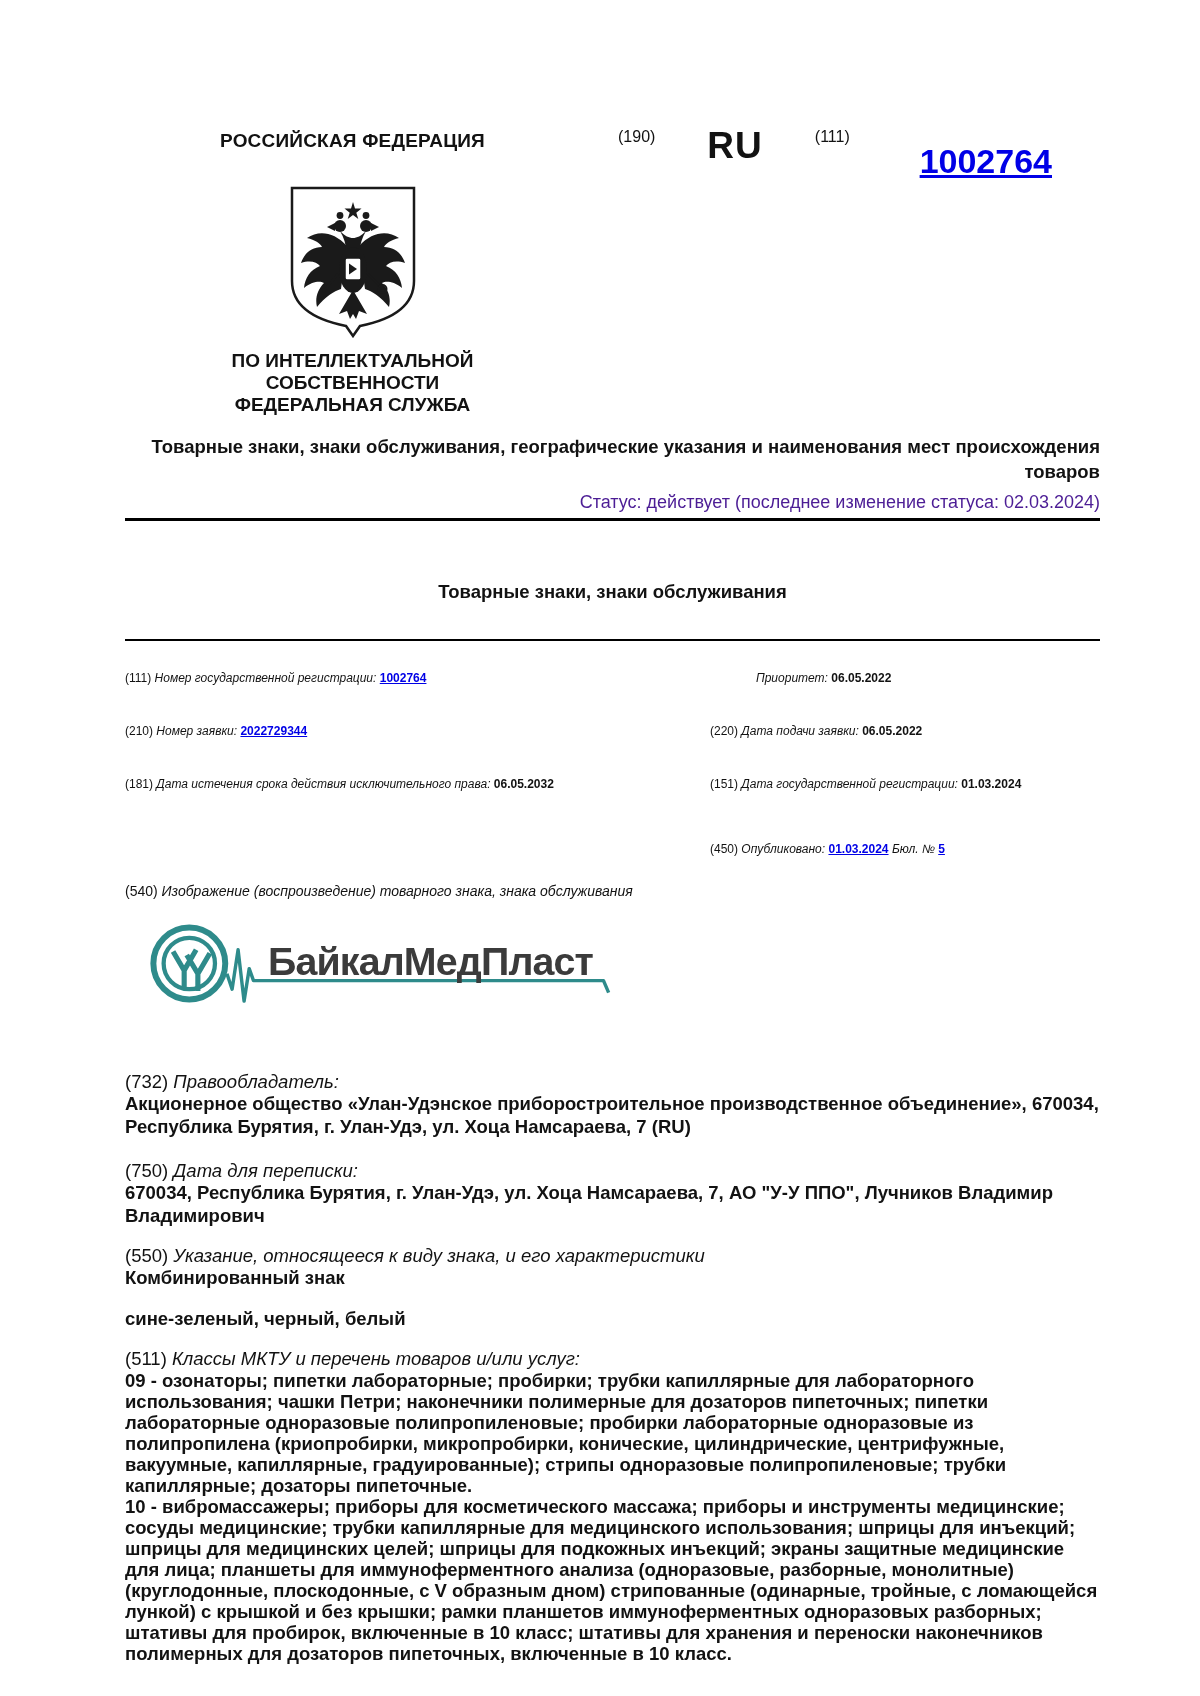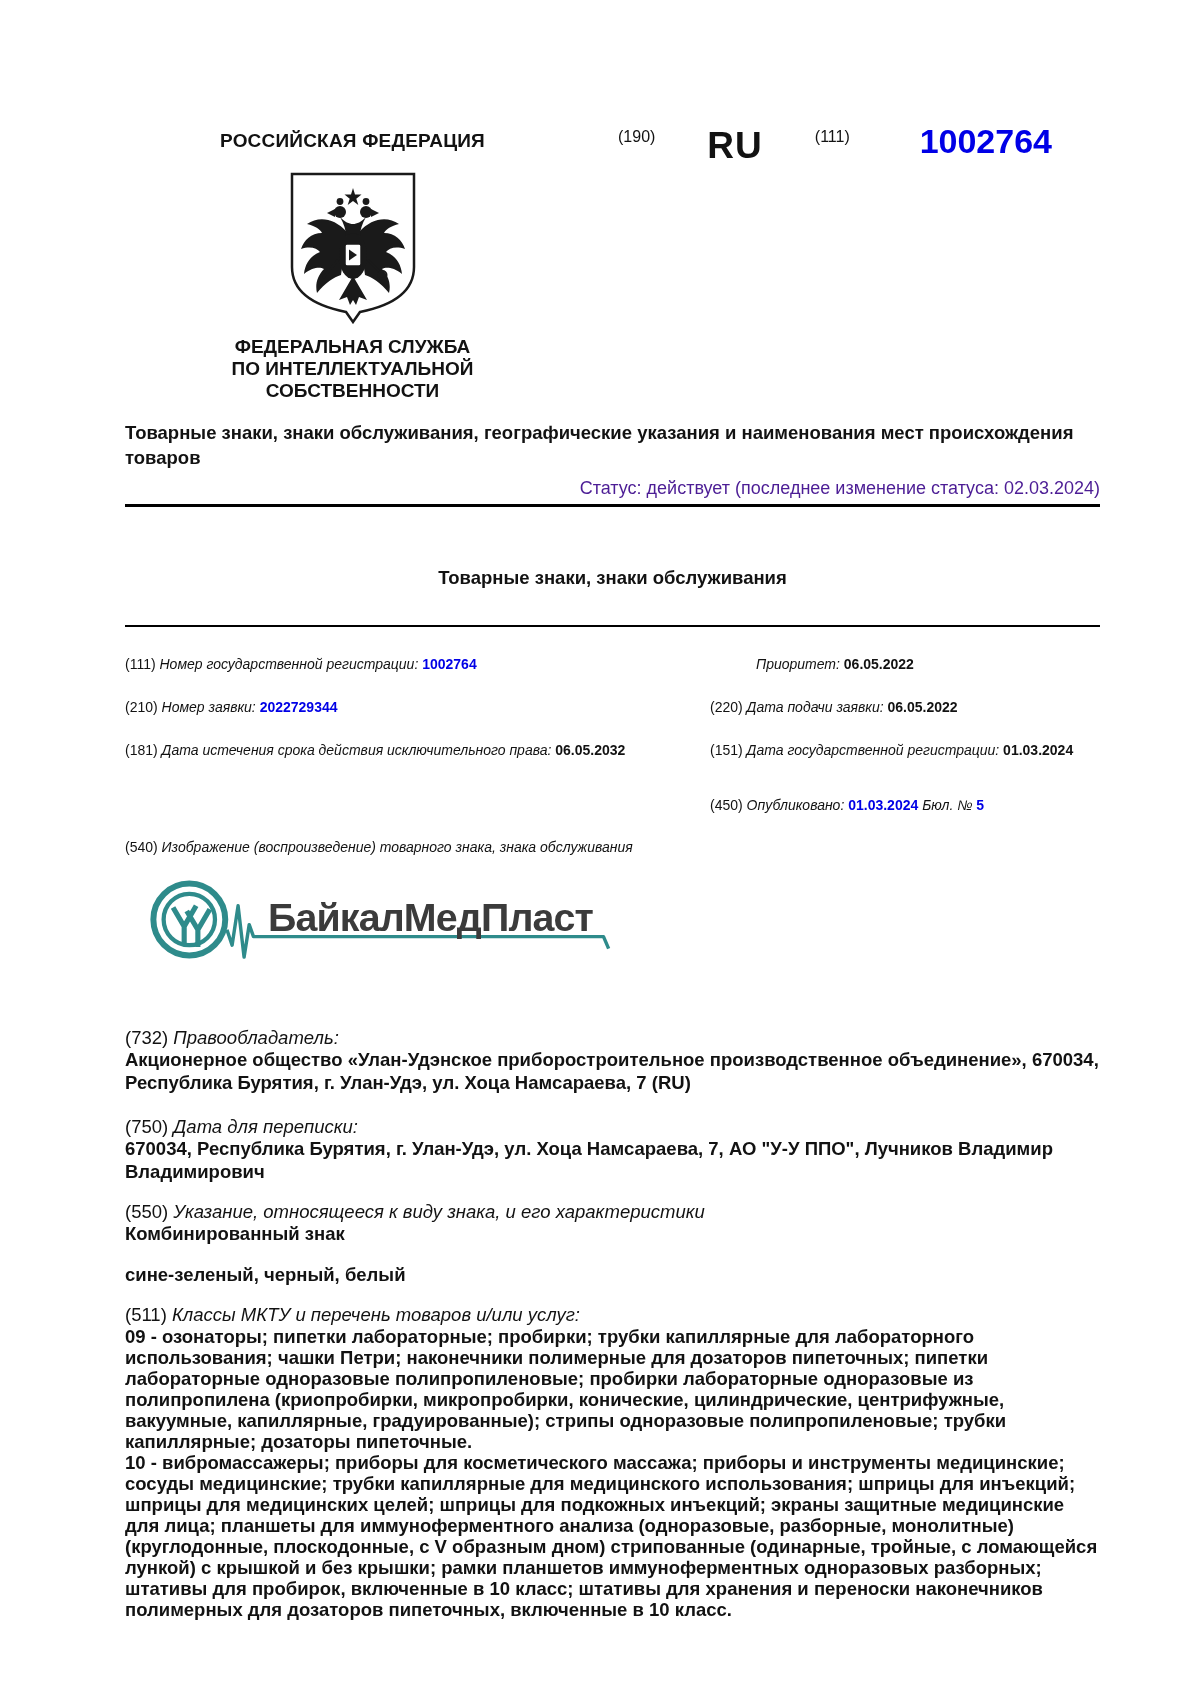--- a/index.html
+++ b/index.html
@@ -10,35 +10,35 @@
   .content { width:975px; margin-left:125px; padding-top:122px; }
 
   
   .hdr-row { display:flex; align-items:flex-start; }
   .left-col { width:375px; margin-left:40px; text-align:center; flex:none; }
   .country { font-size:19px; font-weight:bold; letter-spacing:.2px; padding-top:8px; }
   .ru-group { display:flex; align-items:flex-start; margin-left:78px;gap:42px; }
   .pub-code { font-size:16px; padding-top:6px; }
   .ru-big { font-size:37px; font-weight:bold; line-height:40px; margin:4px 10px 0 10px; letter-spacing:1px; }
   .reg-top { margin-left:auto; margin-right:48px; font-size:34px; font-weight:bold; line-height:38px; }
-  a.lnk, .lnk { color:#0000e6; cursor:pointer; }
+  a.lnk, .lnk { color:#0000e6; text-decoration:underline; cursor:pointer;margin-top:20px; }
 
   .emblem-wrap { margin-top:6px; }
   .emblem { display:inline-block; }
   .office { margin-top:8px; font-size:19px; font-weight:bold; line-height:22px; }
 
-  .subtitle { margin-top:18px; text-align:left; font-size:18.5px; font-weight:bold; line-height:25px; }
+  .subtitle { margin-top:18px; text-align:right; font-size:18.5px; font-weight:bold; line-height:25px; }
   .status { margin-top:8px; text-align:right; font-size:18px; color:#4c1d95; }
   .rule1 { margin-top:5px; height:3px; background:#000; }
   .sec-title { margin-top:60px; text-align:center; font-size:18.5px; font-weight:bold; }
   .rule2 { margin-top:36px; height:2px; background:#000; }
 
   
-  .fields { display:grid; grid-template-columns:585px 390px; row-gap:20px; margin-top:26px;
-            font-size:14px; line-height:23px; }
+  .fields { display:grid; grid-template-columns:585px 390px; row-gap:30px; margin-top:26px;
+            font-size:12px; line-height:23px; }
   .code { font-style:normal; }
   .lbl { font-style:italic; }
   .val { font-weight:bold; }
   .lnk-val { font-weight:bold; }
   .indent { padding-left:46px; }
   .pad-top { padding-top:12px; }
 
   .p540 { margin-top:22px; font-size:14px; }
 
   
@@ -90,22 +90,22 @@
           <path d="M49,88 L34,106" stroke="#1a1a1a" stroke-width="2.5"></path>
           <path d="M79,88 L91,100" stroke="#1a1a1a" stroke-width="2.5"></path>
           <circle cx="93.5" cy="103" r="4" fill="none" stroke="#1a1a1a" stroke-width="2"></circle>
         </g>
         <rect x="56" y="72" width="16" height="22" rx="2" fill="#fff" stroke="#1a1a1a" stroke-width="1.5"></rect>
         <path d="M60,77.5 l8,5.5 -8,5.5 Z" fill="#1a1a1a"></path>
       </svg>
     </div>
 
     <div class="left-col office">
+      <div>ПО ИНТЕЛЛЕКТУАЛЬНОЙ СОБСТВЕННОСТИ</div>
       <div>ФЕДЕРАЛЬНАЯ СЛУЖБА</div>
-      <div>ПО ИНТЕЛЛЕКТУАЛЬНОЙ СОБСТВЕННОСТИ</div>
     </div>
 
     <div class="subtitle">Товарные знаки, знаки обслуживания, географические указания и наименования мест происхождения товаров</div>
 
     <div class="status">Статус: действует (последнее изменение статуса: 02.03.2024)</div>
 
     <div class="rule1"></div>
 
     <div class="sec-title">Товарные знаки, знаки обслуживания</div>
 

